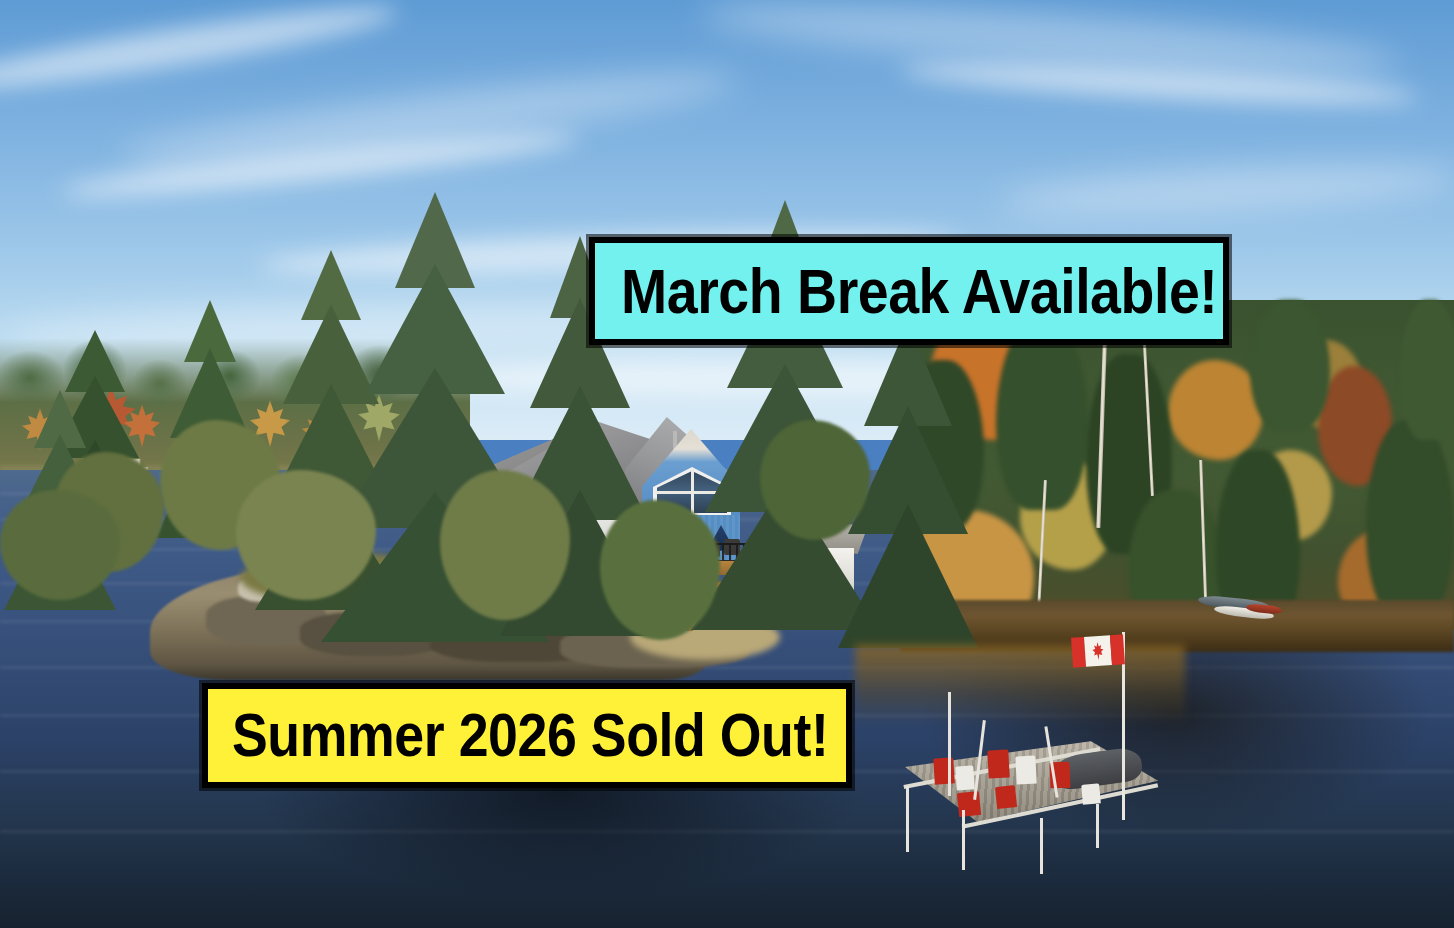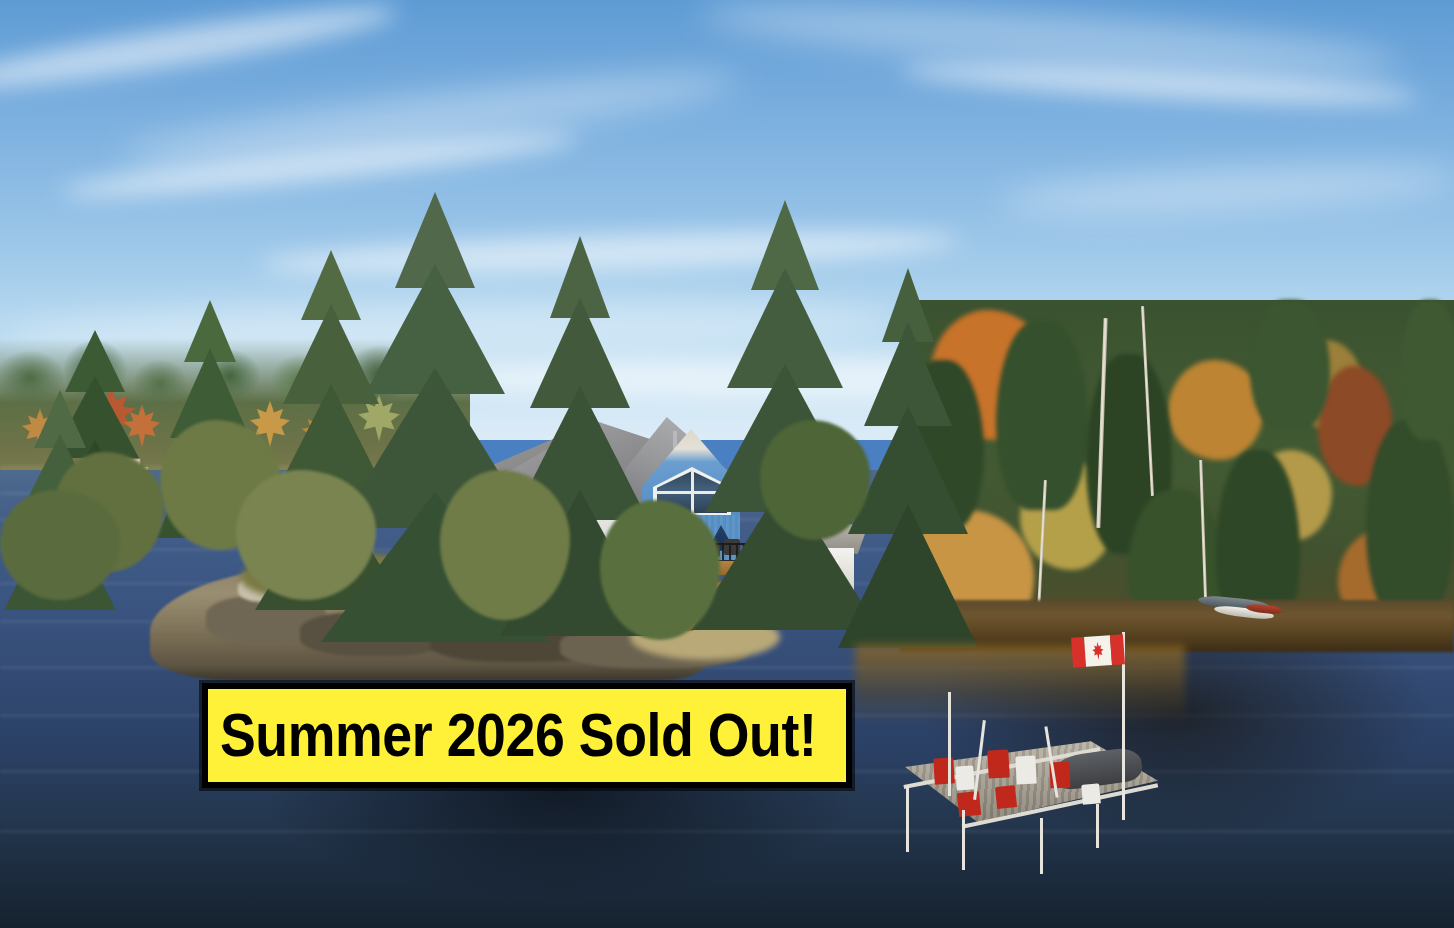--- a/index.html
+++ b/index.html
@@ -262,21 +262,21 @@
   }
   #banner-march{
     left:589px;top:237px;width:640px;height:108px;
     background:#73F1EE;
     padding-left:26px;
   }
   #banner-march span{font-size:63px;}
   #banner-summer{
     left:202px;top:683px;width:650px;height:105px;
     background:#FFF138;
-    padding-left:12px;
+    padding-left:24px;
   }
   #banner-summer span{font-size:61px;}
 </style>
 </head>
 <body>
 
 <div id="stage">
 
   <div class="sky"></div>
   <div class="cirrus" style="left:-60px;top:30px;width:460px;height:36px;transform:rotate(-9deg);"></div>
@@ -481,18 +481,21 @@
 
     <div class="flagpole"></div>
     <div class="flag" style="left:172px;">
       <div class="flagRed" style="left:0;"></div>
       <div class="flagWhite"></div>
       <div class="flagRed" style="left:39px;"></div>
       <div class="maple"></div>
     </div>
   </div>
 
+  <div class="banner" id="banner-march">
+    <span>March Break Available!</span>
+  </div>
 
   <div class="banner" id="banner-summer">
     <span>Summer 2026 Sold Out!</span>
   </div>
 
 </div>
 
 </body></html>

